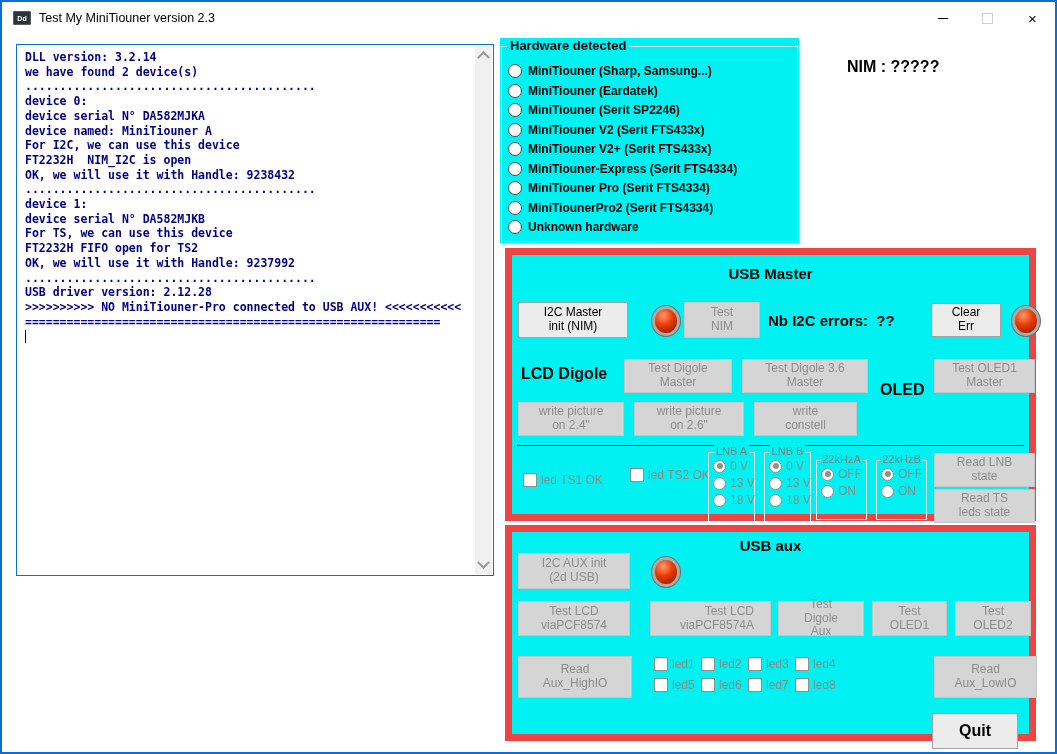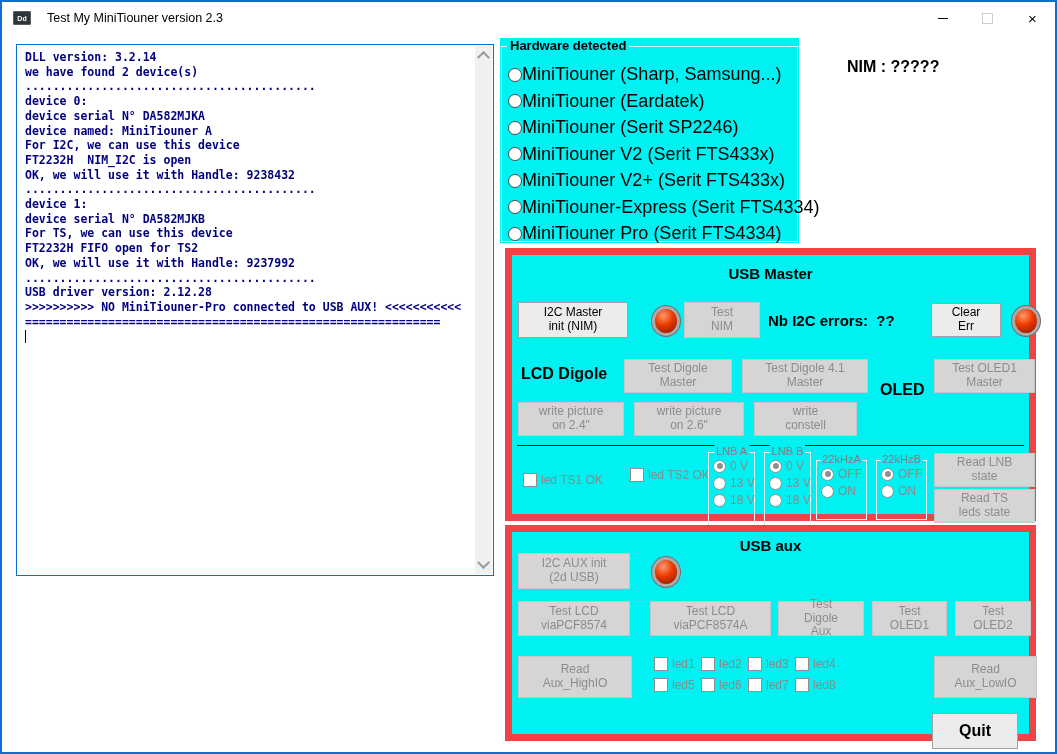--- a/index.html
+++ b/index.html
@@ -1,19 +1,19 @@
 <!DOCTYPE html>
 <html><head>
 <meta charset="utf-8">
 <style>
   html,body{margin:0;padding:0;}
   body{font-family:"Liberation Sans",sans-serif;background:#888;}
   .window{position:relative;width:1057px;height:754px;background:#fff;border:2px solid #0a6fce;box-sizing:border-box;overflow:hidden;}
   
-  .titlebar{position:absolute;left:0;top:0;right:0;height:32px;background:#fff;display:flex;align-items:center;gap:8px;}
+  .titlebar{position:absolute;left:0;top:0;right:0;height:32px;background:#fff;display:flex;align-items:center;}
   .app-icon{width:18px;height:14px;background:#2f3439;border-radius:2px;margin-left:11px;display:flex;align-items:center;justify-content:center;box-shadow:inset 0 0 0 1px #565c63;}
   .app-icon span{color:#fff;font-size:7px;font-weight:bold;line-height:1;}
   .title-text{margin-left:8px;font-size:12.5px;color:#000;}
   .winbtns{margin-left:auto;display:flex;height:32px;}
   .winbtn{width:45px;height:32px;display:flex;align-items:center;justify-content:center;}
   .glyph-min{width:10px;height:1px;background:#000;}
   .glyph-max{width:9px;height:9px;border:1px solid #cfcfcf;}
   .glyph-close{font-size:15px;color:#000;line-height:1;}
   
   .console{position:absolute;left:14px;top:42px;width:478px;height:532px;background:#fff;border:1px solid #0a6fce;box-sizing:border-box;}
@@ -28,21 +28,21 @@
   
   .cyan{background:#00f1f1;}
   .groupbox{position:absolute;box-sizing:border-box;}
   .gb-border{position:absolute;left:1px;right:1px;top:8px;bottom:1px;border:1px solid #d9fcfc;}
   .gb-caption{position:absolute;top:0;left:7px;background:#00f1f1;padding:0 3px;font-weight:bold;font-size:13px;color:#000;line-height:16px;}
   .radio-row{display:flex;align-items:center;}
   .radio{width:12px;height:12px;border-radius:50%;background:#fff;border:1px solid #4a4a4a;flex:none;box-sizing:content-box;}
   .radio.dis{border-color:#8f8f8f;}
   .radio.sel{position:relative;}
   .radio.sel::after{content:'';position:absolute;left:3px;top:3px;width:6px;height:6px;border-radius:50%;background:#8f8f8f;}
-  .rlabel{font-weight:normal;font-size:18px;color:#000;white-space:nowrap;}
+  .rlabel{margin-left:6px;font-weight:bold;font-size:12px;color:#000;white-space:nowrap;}
   .rlabel.dis{color:#8a8a8a;font-weight:normal;font-size:12px;}
   .panel{position:absolute;border:7px solid #ef4444;box-sizing:border-box;}
   .panel-title{position:absolute;left:0;right:0;text-align:center;font-weight:bold;font-size:15px;color:#000;}
   .btn{position:absolute;background:#ececec;border:1px solid #a3a3a3;color:#000;font-size:12px;display:flex;align-items:center;justify-content:center;text-align:center;box-sizing:border-box;line-height:1.15;padding:16px;}
   .btn.disabled{background:#d5d5d5;border-color:#c6c6c6;color:#8c8c8c;}
   .led{position:absolute;width:22px;height:24px;border-radius:50%;background:radial-gradient(circle at 38% 28%,#ff9a70,#ee3c00 42%,#b82600 72%,#7e1500 100%);box-shadow:0 0 0 3px #ababab,0 0 0 4px #6f6f6f;}
   .biglabel{position:absolute;font-weight:bold;font-size:15px;color:#000;white-space:pre;}
   .chk-row{display:flex;align-items:center;}
   .chk{width:12px;height:12px;background:#fff;border:1px solid #8f8f8f;flex:none;}
   .clabel{margin-left:4px;font-size:12px;color:#8a8a8a;white-space:nowrap;}
@@ -163,21 +163,21 @@
 
     <div class="btn" style="left:6px;top:47px;width:110px;height:36px;">I2C Master init (NIM)</div>
     <div class="led" style="left:143px;top:54px;"></div>
     <div class="btn disabled" style="left:172px;top:47px;width:76px;height:36px;">Test NIM</div>
     <div class="biglabel nowrappre" style="left:256px;top:57px;">Nb I2C errors:  ??</div>
     <div class="btn" style="left:419px;top:48px;width:70px;height:34px;">Clear Err</div>
     <div class="led" style="left:503px;top:54px;"></div>
 
     <div class="biglabel" style="left:9px;top:110px;font-size:16px;">LCD Digole</div>
     <div class="btn disabled" style="left:112px;top:104px;width:108px;height:31px;">Test Digole Master</div>
-    <div class="btn disabled" style="left:230px;top:104px;width:126px;height:31px;">Test Digole 4.1 Master</div>
+    <div class="btn disabled" style="left:230px;top:104px;width:126px;height:31px;">Test Digole 3.6 Master</div>
     <div class="biglabel" style="left:368px;top:126px;font-size:16px;">OLED</div>
     <div class="btn disabled" style="left:422px;top:104px;width:101px;height:31px;">Test OLED1 Master</div>
 
     <div class="btn disabled" style="left:6px;top:147px;width:106px;height:30px;">write picture on 2.4"</div>
     <div class="btn disabled" style="left:122px;top:147px;width:110px;height:30px;">write picture on 2.6"</div>
     <div class="btn disabled" style="left:242px;top:147px;width:103px;height:30px;">write constell</div>
 
     <div class="sep" style="left:5px;right:5px;top:190px;"></div>
 
     <div class="chk-row" style="position:absolute;left:11px;top:218px;">
@@ -254,21 +254,21 @@
     <div class="btn disabled" style="left:422px;top:234px;width:101px;height:28px;">Read TS leds state</div>
   </div>
 
   <div class="panel cyan" style="left:503px;top:523px;width:531px;height:216px;">
     <div class="panel-title" style="top:5px;">USB aux</div>
 
     <div class="btn disabled" style="left:6px;top:21px;width:112px;height:36px;">I2C AUX init (2d USB)</div>
     <div class="led" style="left:143px;top:28px;"></div>
 
     <div class="btn disabled" style="left:6px;top:69px;width:112px;height:35px;">Test LCD viaPCF8574</div>
-    <div class="btn disabled" style="left:138px;top:69px;width:121px;height:35px;">Test LCD viaPCF8574A</div>
+    <div class="btn disabled" style="left:138px;top:69px;width:121px;height:35px;text-align:right;">Test LCD viaPCF8574A</div>
     <div class="btn disabled" style="left:266px;top:69px;width:86px;height:35px;">Test Digole Aux</div>
     <div class="btn disabled" style="left:360px;top:69px;width:75px;height:35px;">Test OLED1</div>
     <div class="btn disabled" style="left:443px;top:69px;width:76px;height:35px;">Test OLED2</div>
 
     <div class="btn disabled" style="left:6px;top:124px;width:114px;height:42px;">Read Aux_HighIO</div>
     <div style="position:absolute;left:142px;top:125px;display:grid;grid-template-columns:repeat(4,47px);row-gap:7px;">
         <div class="chk-row">
           <span class="chk"></span>
           <span class="clabel">led1</span>
         </div>

